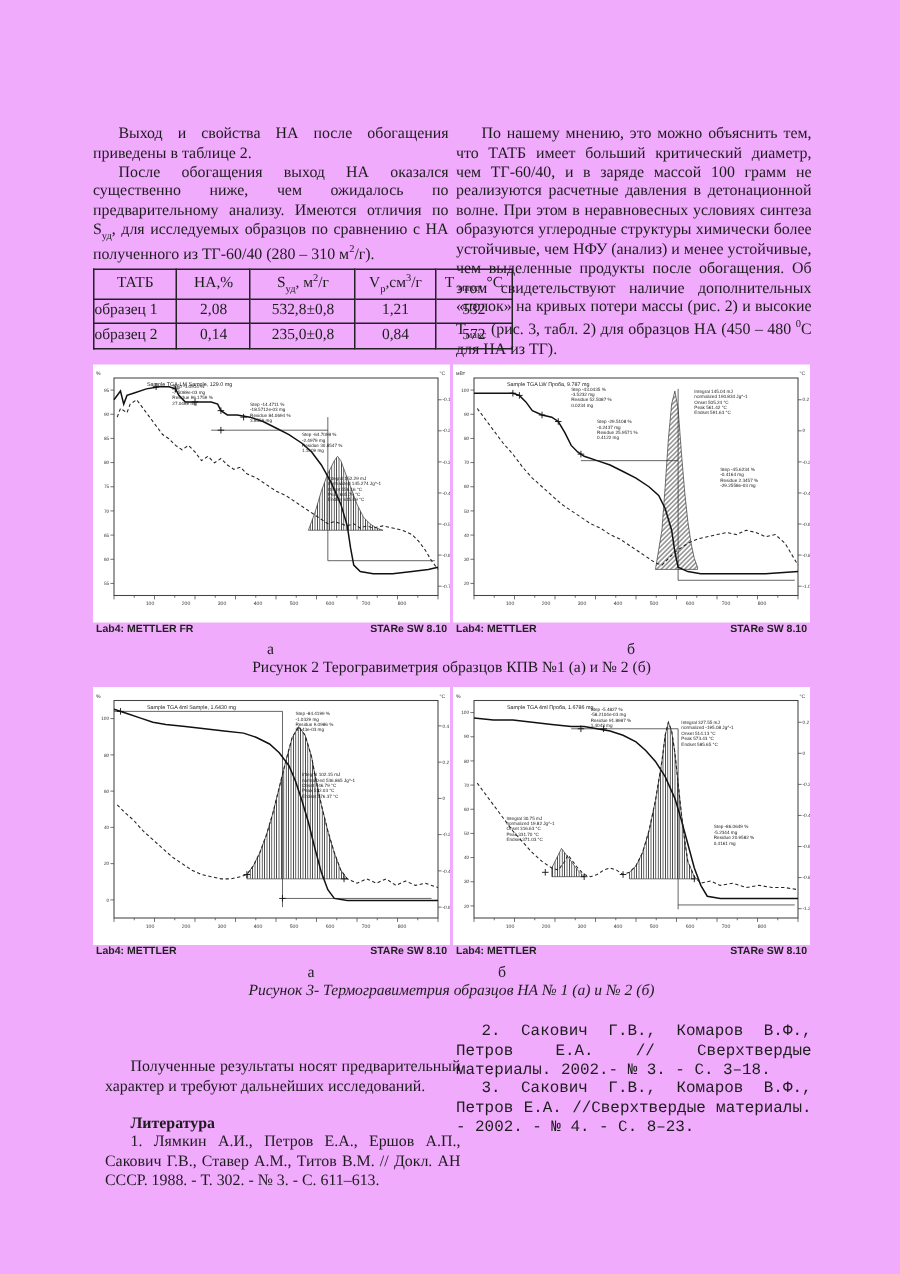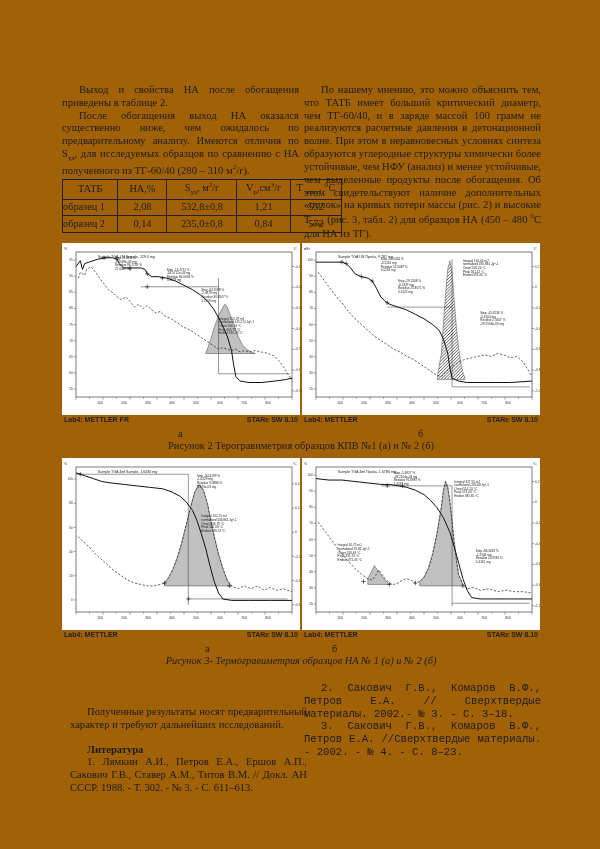--- a/index.html
+++ b/index.html
@@ -1,16 +1,16 @@
 <!DOCTYPE html>
 <html><head>
 <meta charset="utf-8">
 <style>
   html,body{margin:0;padding:0;background:#ddd;}
-  .page{position:relative;width:600px;height:849px;background:#a16207;overflow:hidden;
+  .page{position:relative;width:600px;height:849px;background:#f0abfc;overflow:hidden;
         font-family:"Liberation Serif",serif;color:#1c1c1c;}
   .col{position:absolute;width:237px;font-size:10.6px;line-height:1.21;text-align:justify;}
   .col p{margin:0 0 0 0;text-indent:17px;}
   .tbl-caption{margin-top:7px;text-indent:12px;text-align:left;}
   table.t2{border-collapse:collapse;font-size:10.3px;margin-top:2px;width:280px;}
   table.t2 th, table.t2 td{border:1px solid #222;padding:1.5px 2px;text-align:center;font-weight:normal;}
   table.t2 td.lft{text-align:left;padding-left:0;}
   sub,sup{font-size:7px;}
   .chart{position:absolute;width:238px;}
   .chart svg{display:block;background:#fff;}

